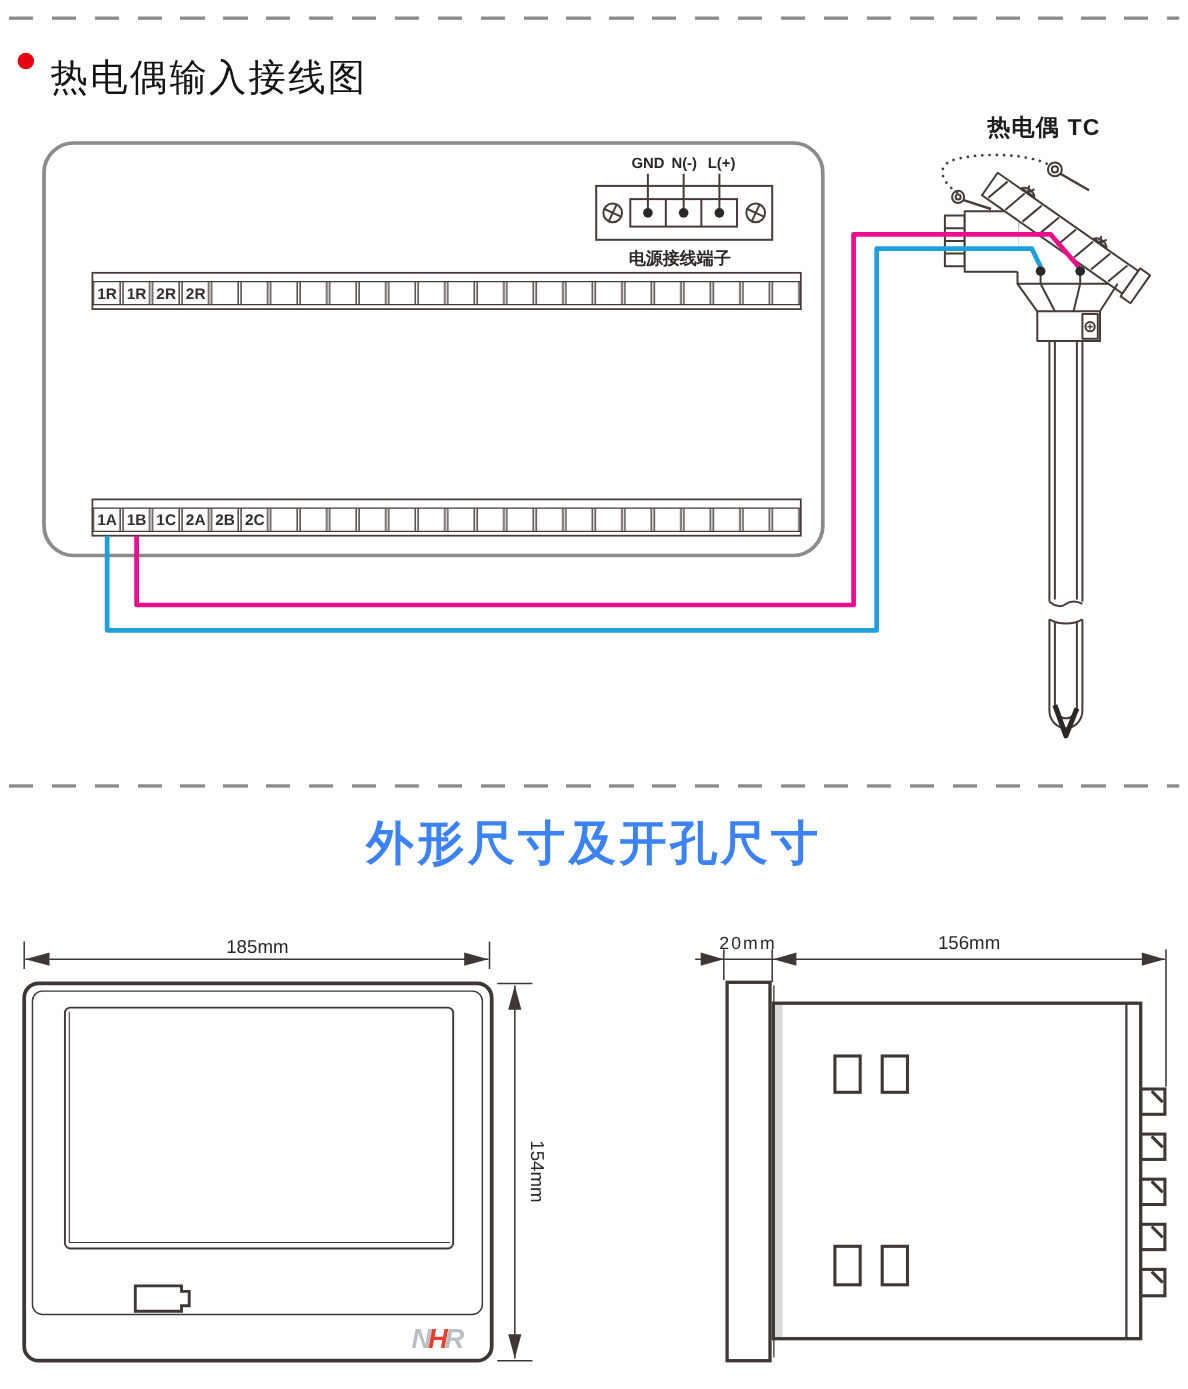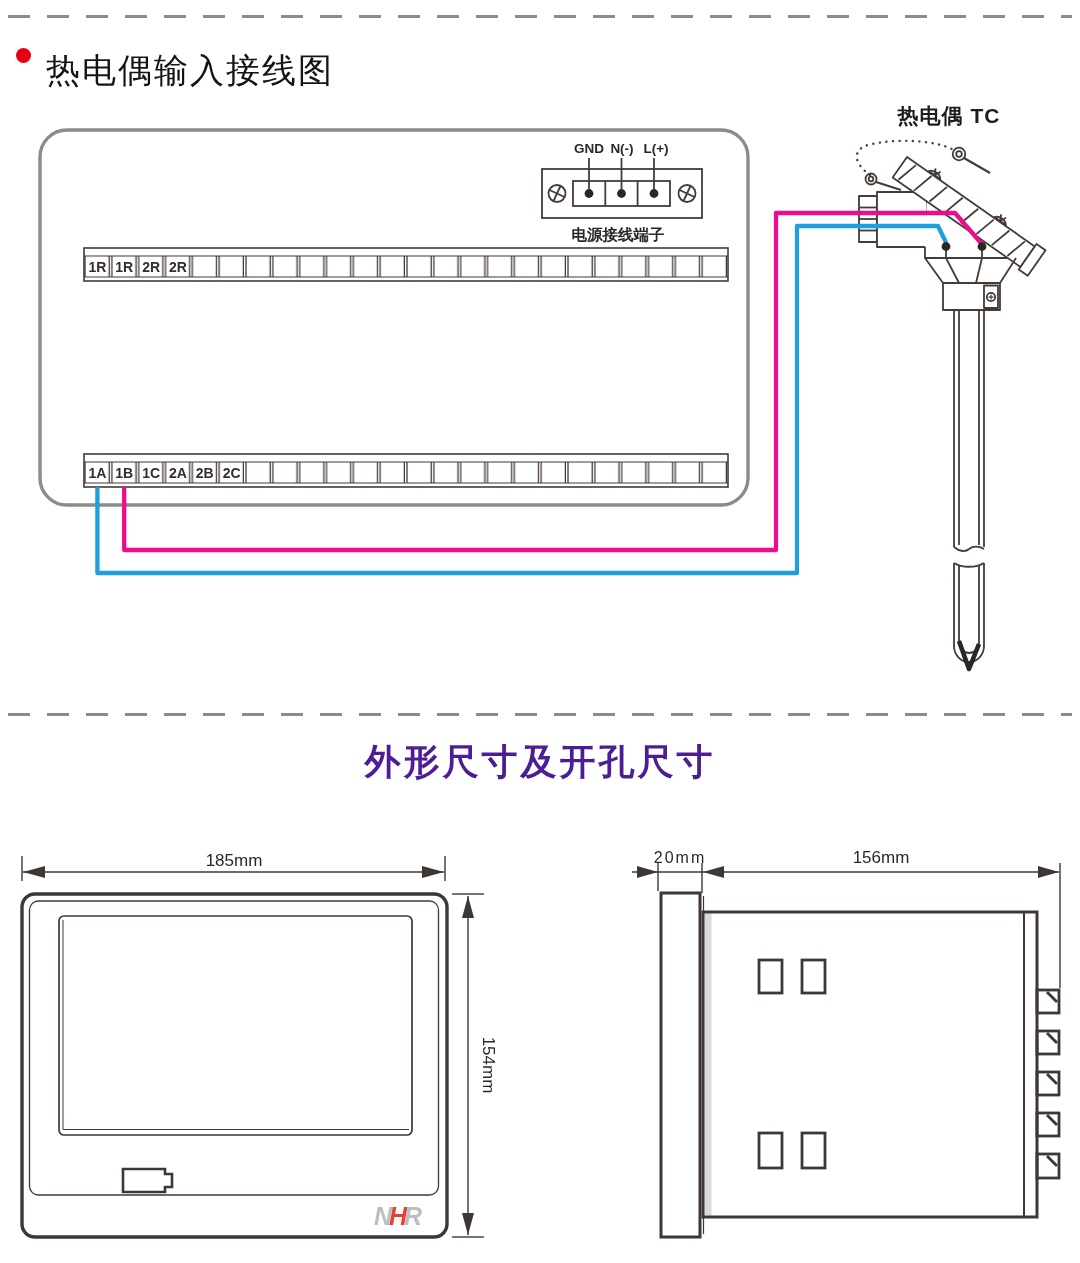--- a/index.html
+++ b/index.html
@@ -12,21 +12,21 @@
   .dash-line{
     position:absolute;left:8px;right:8px;height:3px;
     background:repeating-linear-gradient(90deg,#8b8b8b 0 22px,transparent 22px 39px);
   }
   #top-dash{top:15px;}
   #divider-dash{top:713px;}
   #header{position:absolute;top:48px;left:16px;display:flex;align-items:flex-start;}
   #bullet{width:15px;height:15px;border-radius:50%;background:#e60012;margin-right:15px;flex:0 0 auto;}
   #wiring-title{font-size:34px;font-weight:500;color:#141414;letter-spacing:2px;}
   #dim-title{position:absolute;top:738px;left:0;width:1080px;text-align:center;
-    font-size:36px;font-weight:800;color:#4c1d95;letter-spacing:3px;}
+    font-size:43px;font-weight:800;color:#3b82f6;letter-spacing:3px;}
 </style>
 </head>
 <body>
 
 <div class="dash-line" id="top-dash"></div>
 
 <div id="header">
   <span id="bullet"></span>
   <span id="wiring-title">热电偶输入接线图</span>
 </div>

